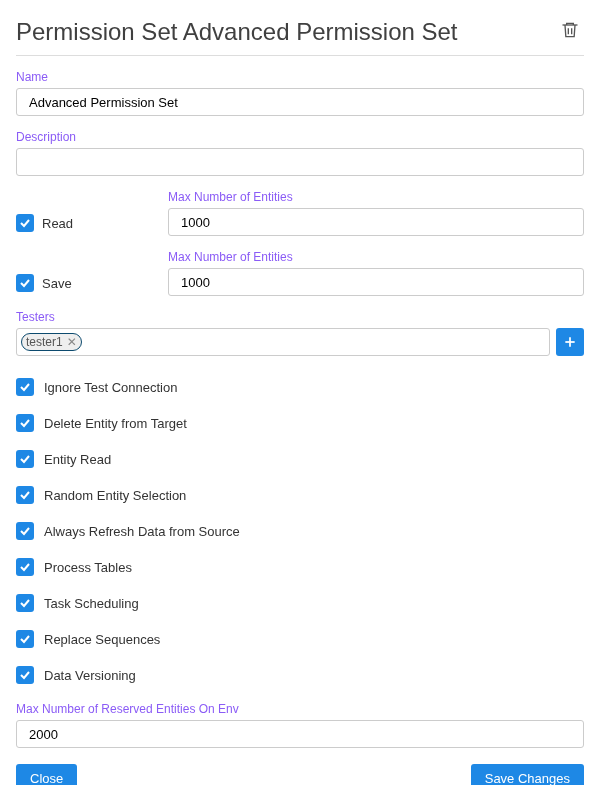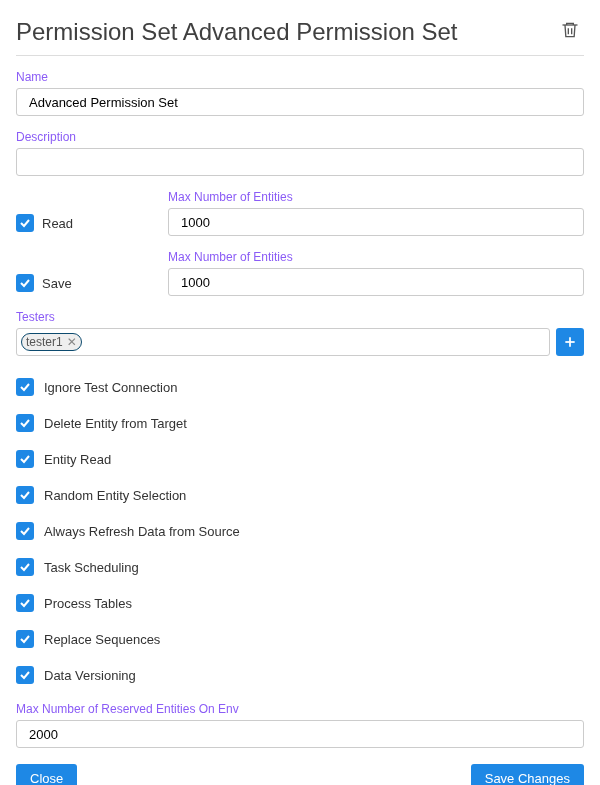--- a/index.html
+++ b/index.html
@@ -266,29 +266,29 @@
         </svg>
       </span>
     <span class="ck-label">Always Refresh Data from Source</span>
   </div>
   <div class="ck-item">
     <span class="checkbox">
         <svg width="12" height="12" viewBox="0 0 24 24" fill="none" stroke="#fff" stroke-width="4">
           <polyline points="4 12 10 18 20 6"></polyline>
         </svg>
       </span>
+    <span class="ck-label">Process Tables</span>
+  </div>
+  <div class="ck-item">
+    <span class="checkbox">
+        <svg width="12" height="12" viewBox="0 0 24 24" fill="none" stroke="#fff" stroke-width="4">
+          <polyline points="4 12 10 18 20 6"></polyline>
+        </svg>
+      </span>
     <span class="ck-label">Task Scheduling</span>
-  </div>
-  <div class="ck-item">
-    <span class="checkbox">
-        <svg width="12" height="12" viewBox="0 0 24 24" fill="none" stroke="#fff" stroke-width="4">
-          <polyline points="4 12 10 18 20 6"></polyline>
-        </svg>
-      </span>
-    <span class="ck-label">Process Tables</span>
   </div>
   <div class="ck-item">
     <span class="checkbox">
         <svg width="12" height="12" viewBox="0 0 24 24" fill="none" stroke="#fff" stroke-width="4">
           <polyline points="4 12 10 18 20 6"></polyline>
         </svg>
       </span>
     <span class="ck-label">Replace Sequences</span>
   </div>
   <div class="ck-item">

